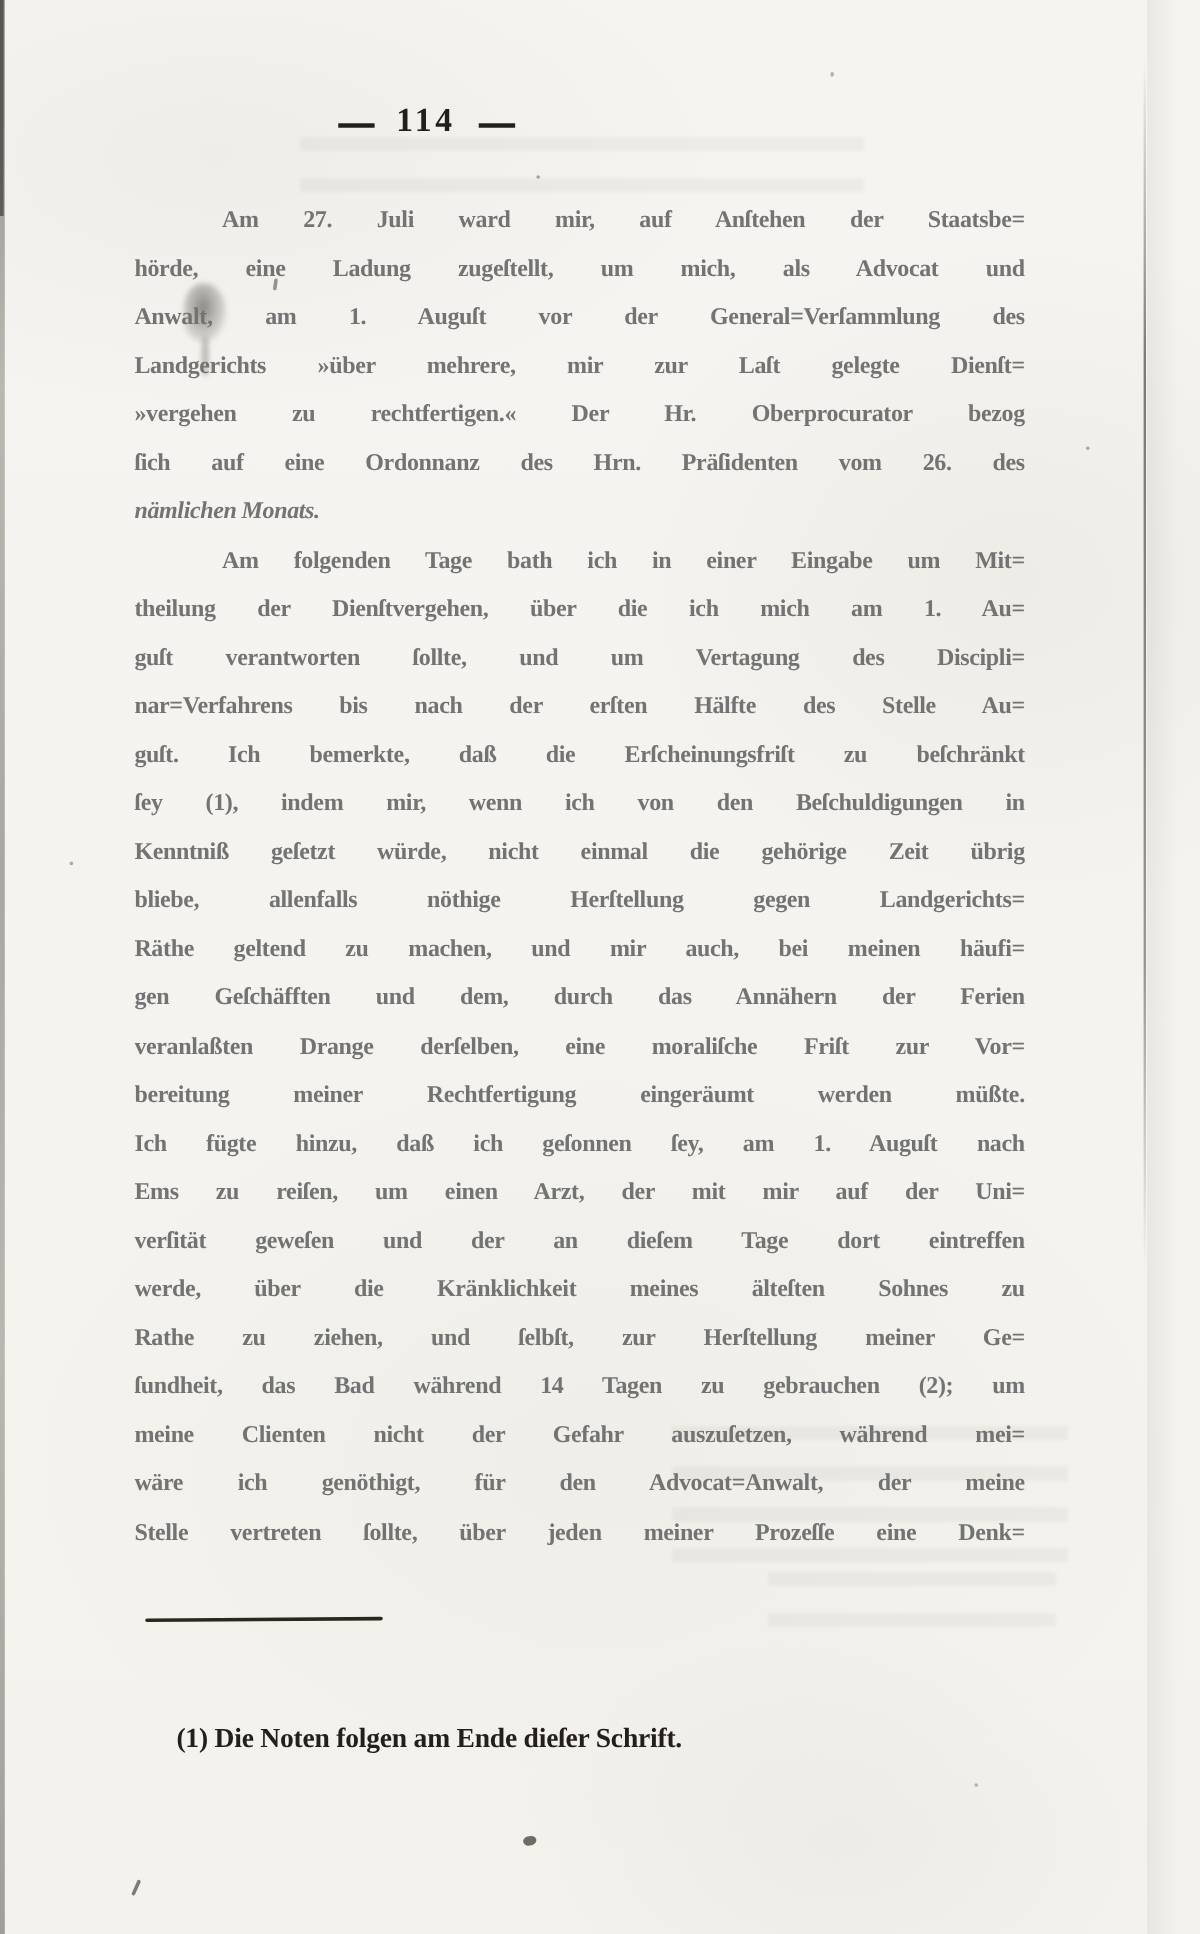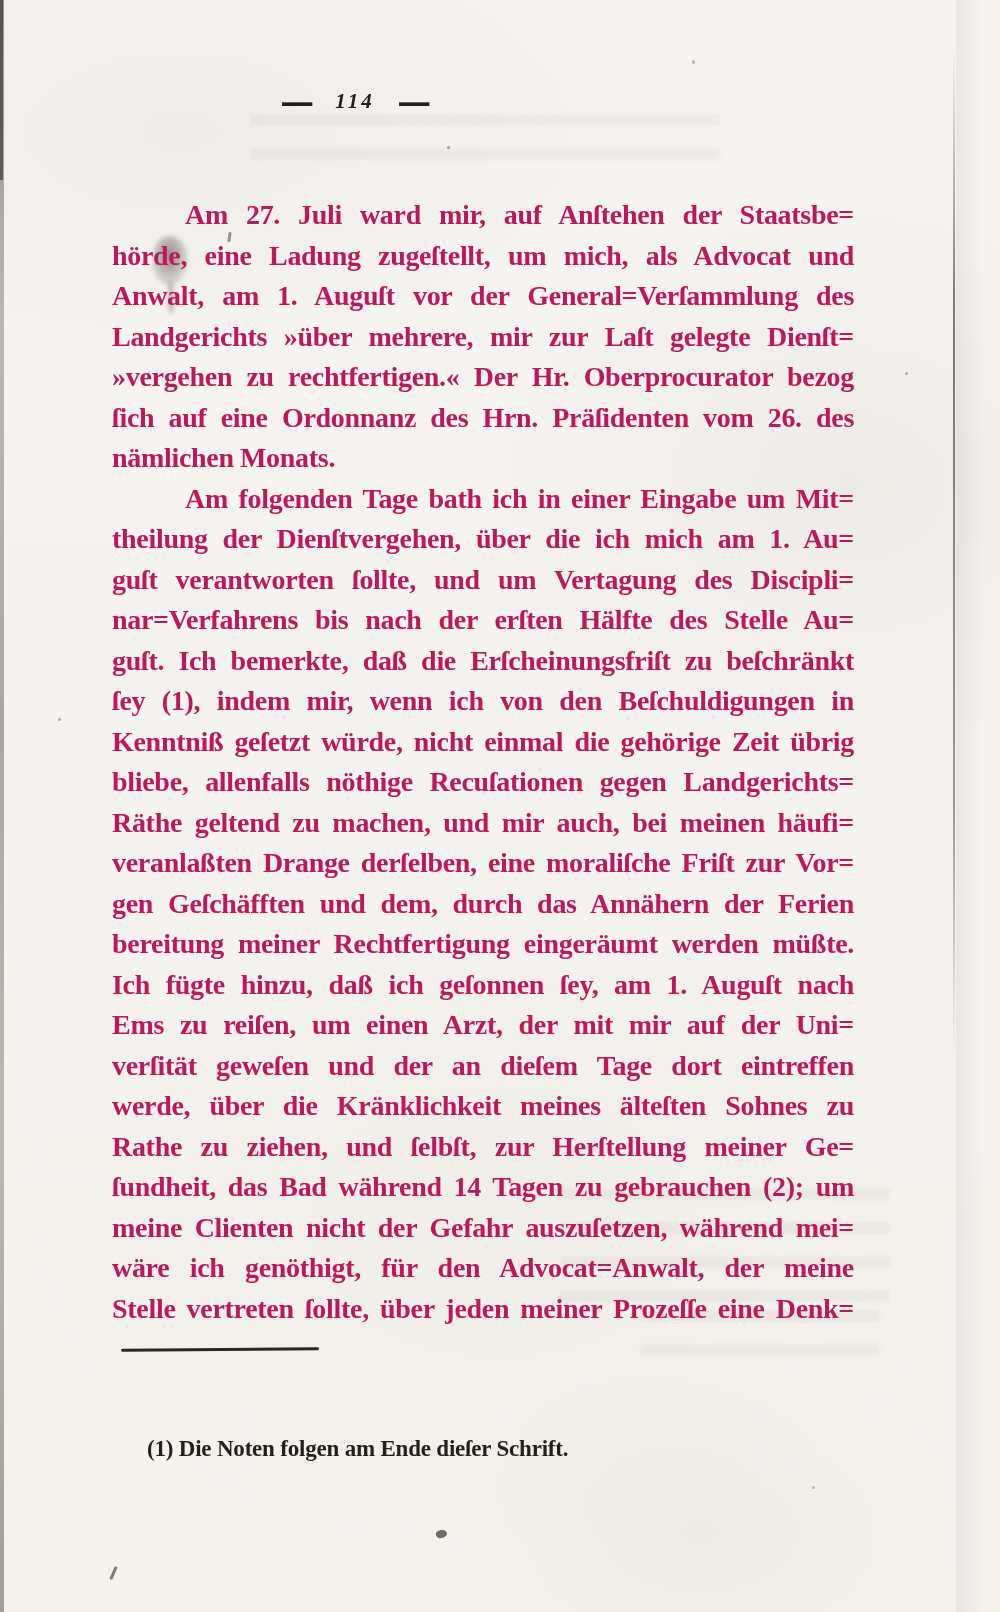--- a/index.html
+++ b/index.html
@@ -50,34 +50,34 @@
   .s6{left:692px;top:60px;width:3px;height:4px;opacity:.4;}
   .s7{left:58px;top:718px;width:3px;height:3px;opacity:.45;}
   .s8{left:812px;top:1486px;width:3px;height:3px;opacity:.4;}
   
   .pageheader{
     position:absolute;left:284px;top:84px;width:142px;height:34px;
     display:flex;align-items:center;justify-content:space-between;
     color:#221e19;font-weight:bold;font-size:26px;
   }
   .pageheader .dash{display:inline-block;transform:scale(1.15,2.0);letter-spacing:-1px;}
-  .pageheader .num{letter-spacing:3px;font-size:21px;font-style:italic;}
+  .pageheader .num{letter-spacing:3px;font-size:28px;}
   
   .textblock{
     position:absolute;left:112px;top:163px;width:742px;
-    color:#be185d;font-weight:bold;font-size:28px;
-    letter-spacing:-0.3px;word-spacing:-0.5px;margin-top:32px;
+    color:#737373;font-weight:bold;font-size:20px;
+    letter-spacing:-0.3px;word-spacing:-0.5px;
   }
   .line{
     height:40.5px;line-height:40.5px;overflow:hidden;
     text-align:justify;text-align-last:justify;text-justify:inter-word;
     white-space:normal;
   }
   .line.indent{padding-left:73px;}
-  .line.short{text-align:center;text-align-last:left;}
+  .line.short{text-align:center;text-align-last:left;font-style:italic;}
   
   .footnote-rule{
     position:absolute;left:121px;top:1348px;width:198px;height:3px;
     background:#2a2620;transform:rotate(-0.4deg);border-radius:2px;
   }
   .footnote{
     position:absolute;left:147px;top:1432px;width:700px;
     color:#241f1b;font-weight:bold;font-size:23px;letter-spacing:-0.2px;
     line-height:34px;
   }
@@ -124,24 +124,24 @@
     <div class="line short">nämlichen Monats.</div>
   </div>
   <div>
     <div class="line indent">Am folgenden Tage bath ich in einer Eingabe um Mit=</div>
     <div class="line">theilung der Dienſtvergehen, über die ich mich am 1. Au=</div>
     <div class="line">guſt verantworten ſollte, und um Vertagung des Discipli=</div>
     <div class="line">nar=Verfahrens bis nach der erſten Hälfte des Stelle Au=</div>
     <div class="line">guſt. Ich bemerkte, daß die Erſcheinungsfriſt zu beſchränkt</div>
     <div class="line">ſey (1), indem mir, wenn ich von den Beſchuldigungen in</div>
     <div class="line">Kenntniß geſetzt würde, nicht einmal die gehörige Zeit übrig</div>
-    <div class="line">bliebe, allenfalls nöthige Recuſationen gegen Landgerichts=</div>
+    <div class="line">bliebe, allenfalls nöthige Herſtellung gegen Landgerichts=</div>
     <div class="line">Räthe geltend zu machen, und mir auch, bei meinen häufi=</div>
+    <div class="line">gen Geſchäfften und dem, durch das Annähern der Ferien</div>
     <div class="line">veranlaßten Drange derſelben, eine moraliſche Friſt zur Vor=</div>
-    <div class="line">gen Geſchäfften und dem, durch das Annähern der Ferien</div>
     <div class="line">bereitung meiner Rechtfertigung eingeräumt werden müßte.</div>
     <div class="line">Ich fügte hinzu, daß ich geſonnen ſey, am 1. Auguſt nach</div>
     <div class="line">Ems zu reiſen, um einen Arzt, der mit mir auf der Uni=</div>
     <div class="line">verſität geweſen und der an dieſem Tage dort eintreffen</div>
     <div class="line">werde, über die Kränklichkeit meines älteſten Sohnes zu</div>
     <div class="line">Rathe zu ziehen, und ſelbſt, zur Herſtellung meiner Ge=</div>
     <div class="line">ſundheit, das Bad während 14 Tagen zu gebrauchen (2); um</div>
     <div class="line">meine Clienten nicht der Gefahr auszuſetzen, während mei=</div>
     <div class="line">wäre ich genöthigt, für den Advocat=Anwalt, der meine</div>
     <div class="line">Stelle vertreten ſollte, über jeden meiner Prozeſſe eine Denk=</div>

